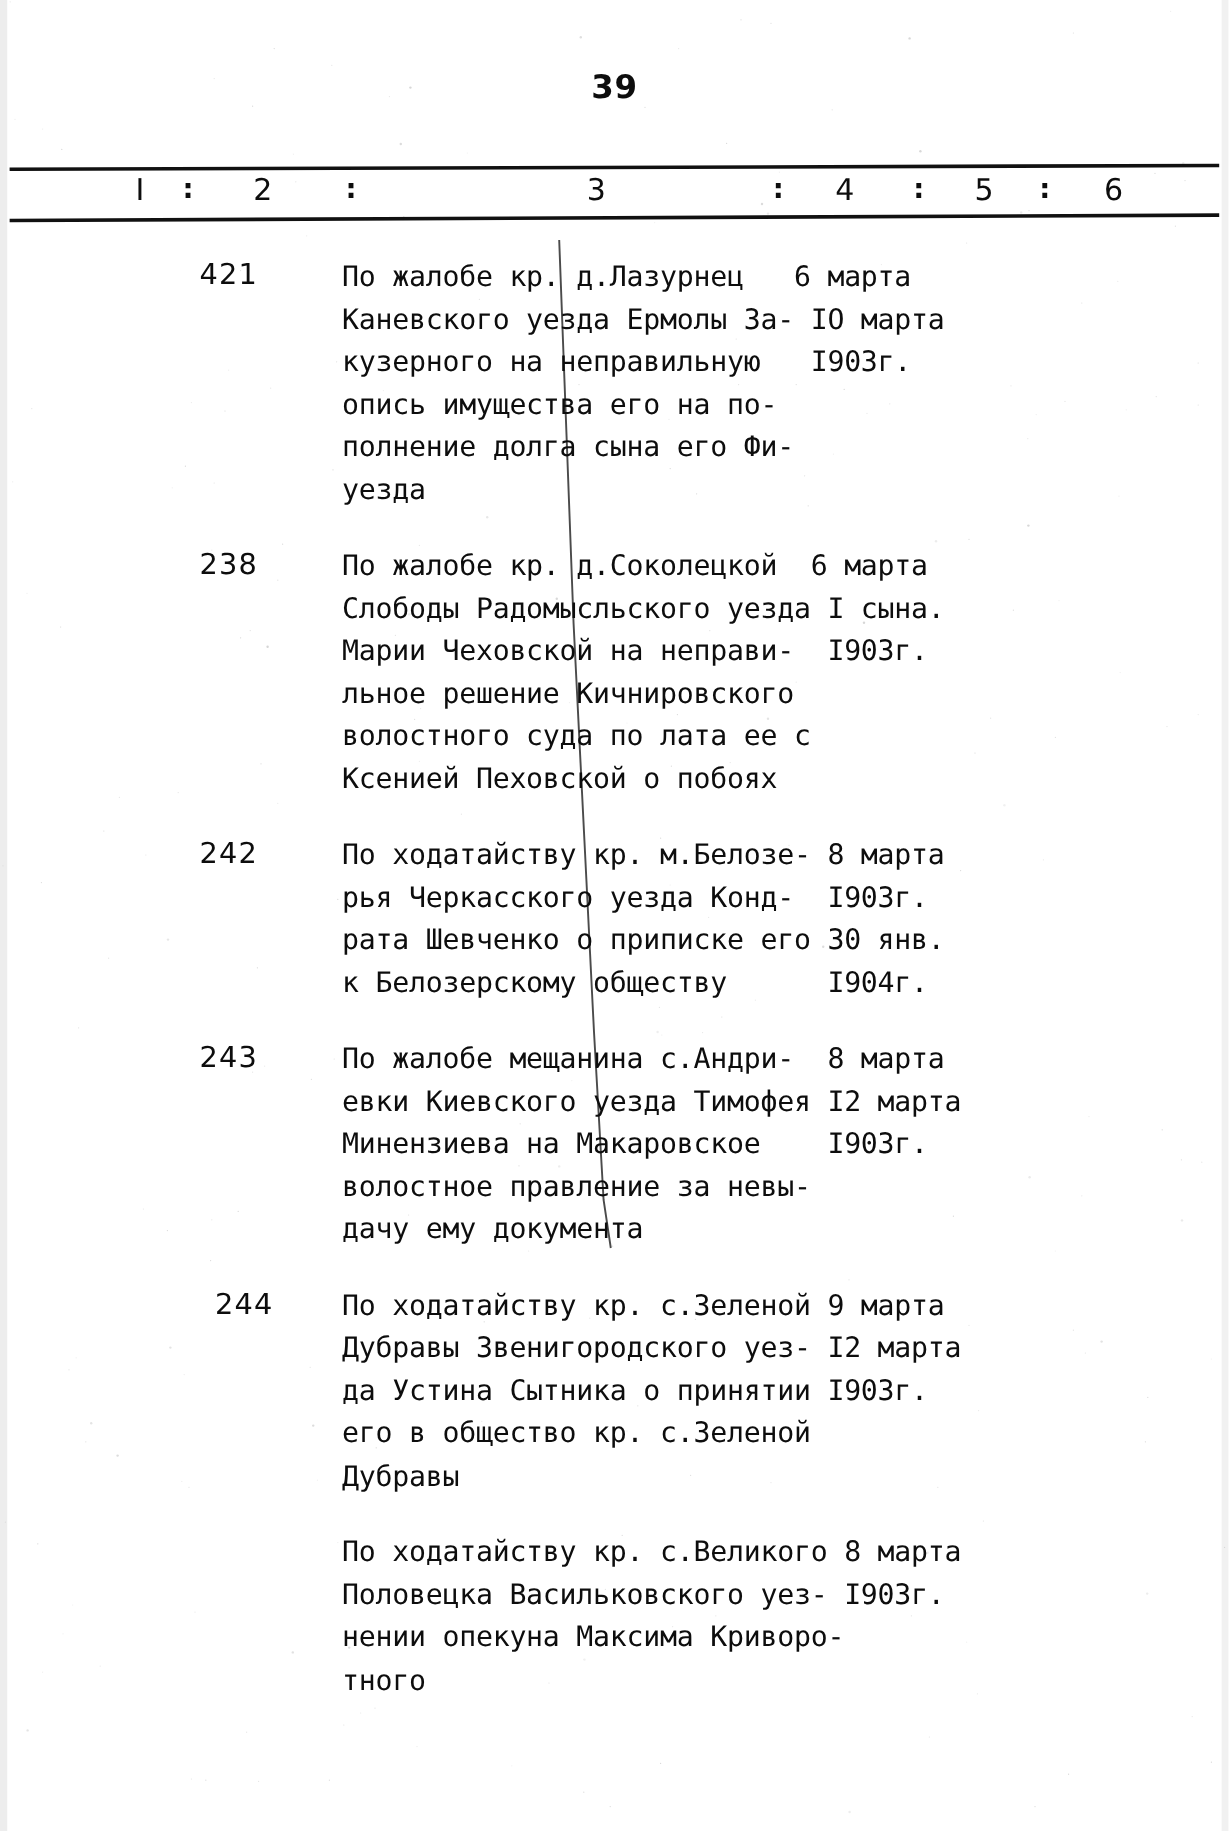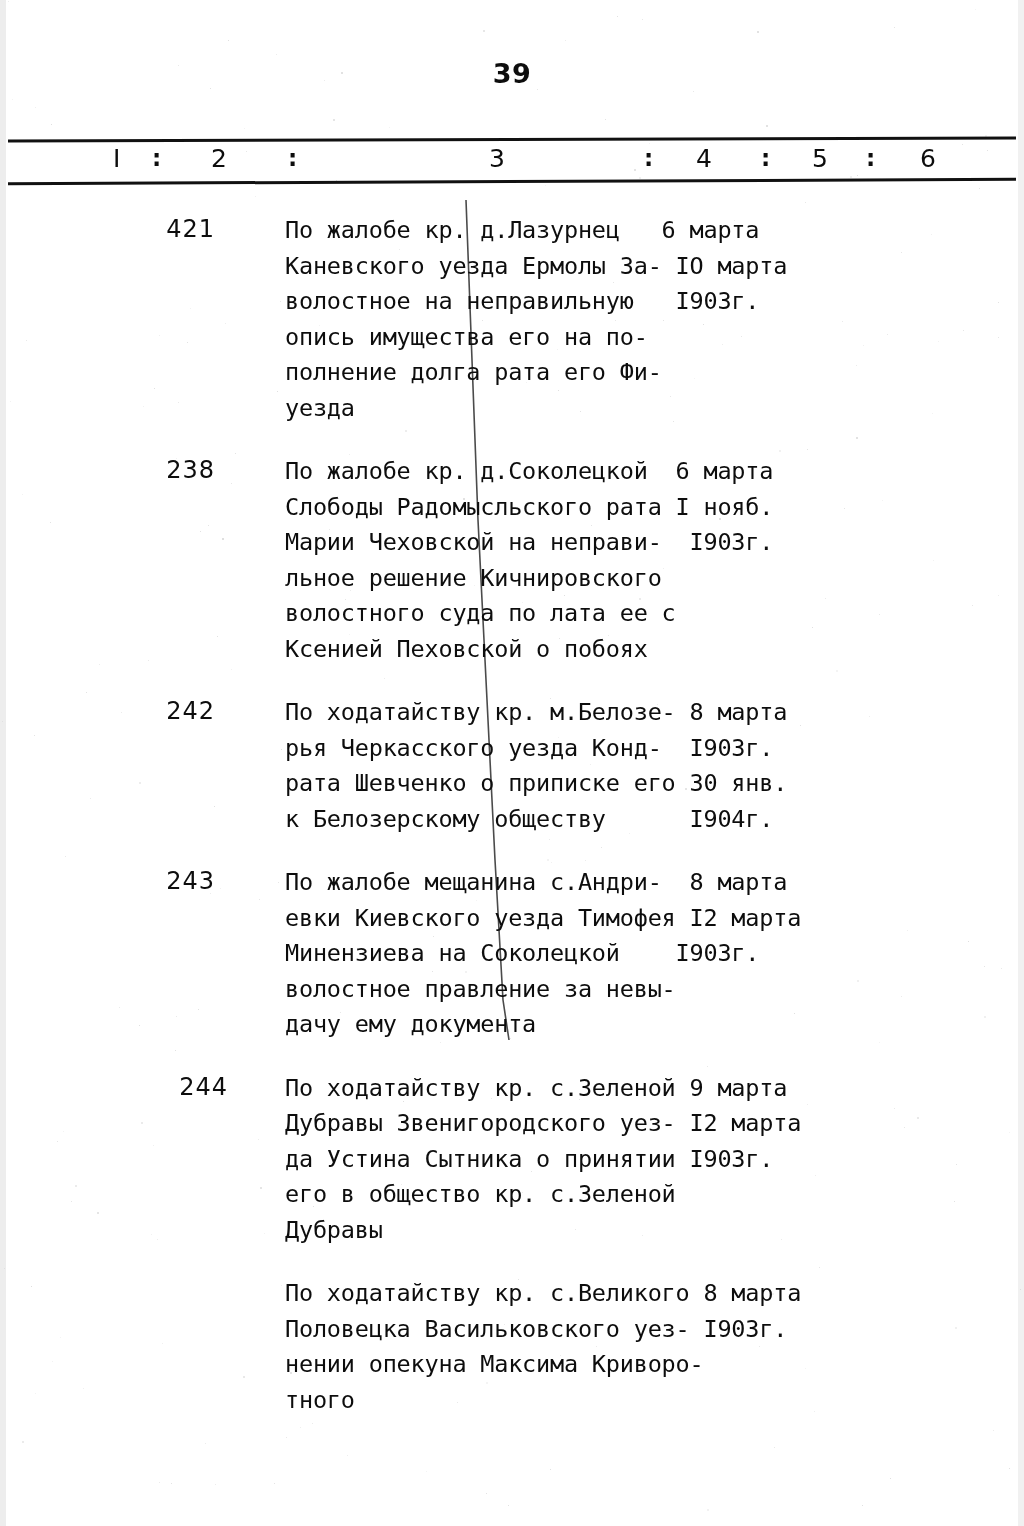--- a/index.html
+++ b/index.html
@@ -406,33 +406,33 @@
       <span style="left: 696px;">4</span>
       <span class="sep" style="left: 761px;">:</span>
       <span style="left: 812px;">5</span>
       <span class="sep" style="left: 866px;">:</span>
       <span style="left: 920px;">6</span>
     </div>
 
   <div class="entries" id="entries">
       <div class="entry">
         <div class="entry-num">421</div>
-        <div class="entry-body"><span class="line">По жалобе кр. д.Лазурнец   6 марта</span><span class="line">Каневского уезда Ермолы За- IO марта</span><span class="line">волостное на неправильную   I903г.</span><span class="line">опись имущества его на по-</span><span class="line">полнение долга рата его Фи-</span><span class="line">уезда</span></div>
+        <div class="entry-body"><span class="line">По жалобе кр. д.Лазурнец   6 марта</span><span class="line">Каневского уезда Ермолы За- IO марта</span><span class="line">кузерного на неправильную   I903г.</span><span class="line">опись имущества его на по-</span><span class="line">полнение долга сына его Фи-</span><span class="line">уезда</span></div>
       </div>
       <div class="entry">
         <div class="entry-num">238</div>
-        <div class="entry-body"><span class="line">По жалобе кр. д.Соколецкой  6 марта</span><span class="line">Слободы Радомысльского рата I нояб.</span><span class="line">Марии Чеховской на неправи-  I903г.</span><span class="line">льное решение Кичнировского</span><span class="line">волостного суда по лата ее с</span><span class="line">Ксенией Пеховской о побоях</span></div>
+        <div class="entry-body"><span class="line">По жалобе кр. д.Соколецкой  6 марта</span><span class="line">Слободы Радомысльского уезда I сына.</span><span class="line">Марии Чеховской на неправи-  I903г.</span><span class="line">льное решение Кичнировского</span><span class="line">волостного суда по лата ее с</span><span class="line">Ксенией Пеховской о побоях</span></div>
       </div>
       <div class="entry">
         <div class="entry-num">242</div>
         <div class="entry-body"><span class="line">По ходатайству кр. м.Белозе- 8 марта</span><span class="line">рья Черкасского уезда Конд-  I903г.</span><span class="line">рата Шевченко о приписке его 30 янв.</span><span class="line">к Белозерскому обществу      I904г.</span></div>
       </div>
       <div class="entry">
         <div class="entry-num">243</div>
-        <div class="entry-body"><span class="line">По жалобе мещанина с.Андри-  8 марта</span><span class="line">евки Киевского уезда Тимофея I2 марта</span><span class="line">Минензиева на Соколецкой    I903г.</span><span class="line">волостное правление за невы-</span><span class="line">дачу ему документа</span></div>
+        <div class="entry-body"><span class="line">По жалобе мещанина с.Андри-  8 марта</span><span class="line">евки Киевского уезда Тимофея I2 марта</span><span class="line">Минензиева на Макаровское    I903г.</span><span class="line">волостное правление за невы-</span><span class="line">дачу ему документа</span></div>
       </div>
       <div class="entry">
         <div class="entry-num indent">244</div>
         <div class="entry-body"><span class="line">По ходатайству кр. с.Зеленой 9 марта</span><span class="line">Дубравы Звенигородского уез- I2 марта</span><span class="line">да Устина Сытника о принятии I903г.</span><span class="line">его в общество кр. с.Зеленой</span><span class="line">Дубравы</span></div>
       </div>
       <div class="entry">
         <div class="entry-body"><span class="line">По ходатайству кр. с.Великого 8 марта</span><span class="line">Половецка Васильковского уез- I903г.</span><span class="line">нении опекуна Максима Криворо-</span><span class="line">тного</span></div>
       </div>
     </div>
 

